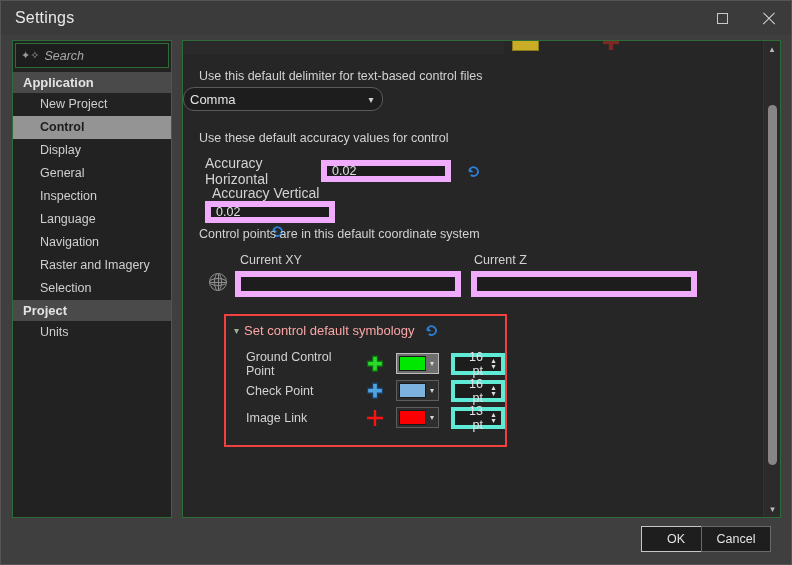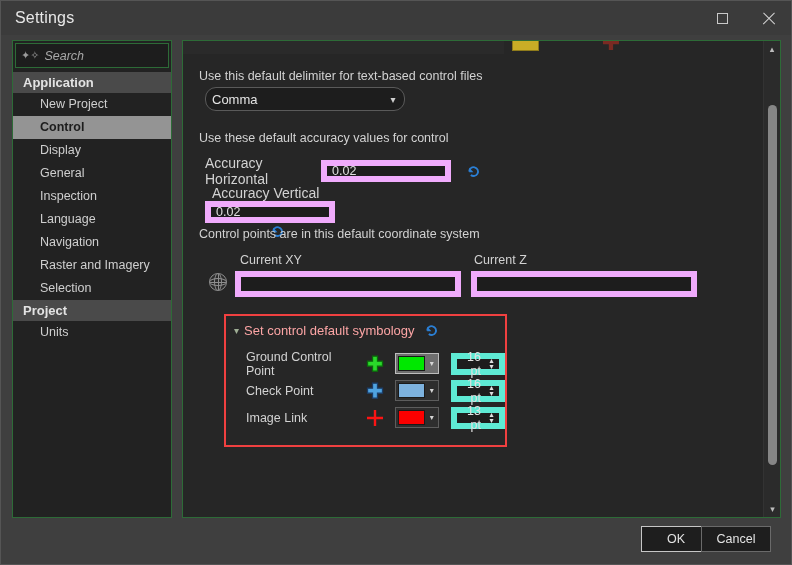--- a/index.html
+++ b/index.html
@@ -307,21 +307,21 @@
   }
   .swatch-arrow {
     flex: 1;
     text-align: center;
     font-size: 8px;
     color: #d6d6d6;
   }
 
   .spinner {
     width: 56px; height: 22px;
-    border: 6px solid #5eead4;
+    border: 4px solid #5eead4;
     background: #1d1d1d;
     display: flex;
     align-items: center;
     margin-left: 12px;
     cursor: default;
   }
   .spinner-val {
     flex: 1;
     text-align: right;
     padding-right: 3px;
@@ -466,21 +466,21 @@
 
       <div class="clip-strip">
         <div class="clip-band"></div>
         <div class="clip-swatch"></div>
         <div class="clip-cross">✚</div>
       </div>
 
       <div style="position:absolute; left:16px; top:28px;">
         <div class="lbl">Use this default delimiter for text-based control files</div>
       </div>
-      <div class="combo" style="position:absolute; left:22px; top:46px;border-radius:11px;">
+      <div class="combo" style="position:absolute; left:0; top:46px;border-radius:11px;">
         <span class="combo-val">Comma</span>
         <span class="combo-arrow">▾</span>
       </div>
 
       <div style="position:absolute; left:16px; top:90px;">
         <div class="lbl">Use these default accuracy values for control</div>
       </div>
 
       <div style="position:absolute; left:22px; top:114px; display:flex; align-items:center;">
         <span class="row-label" style="width:116px;">Accuracy Horizontal</span>

